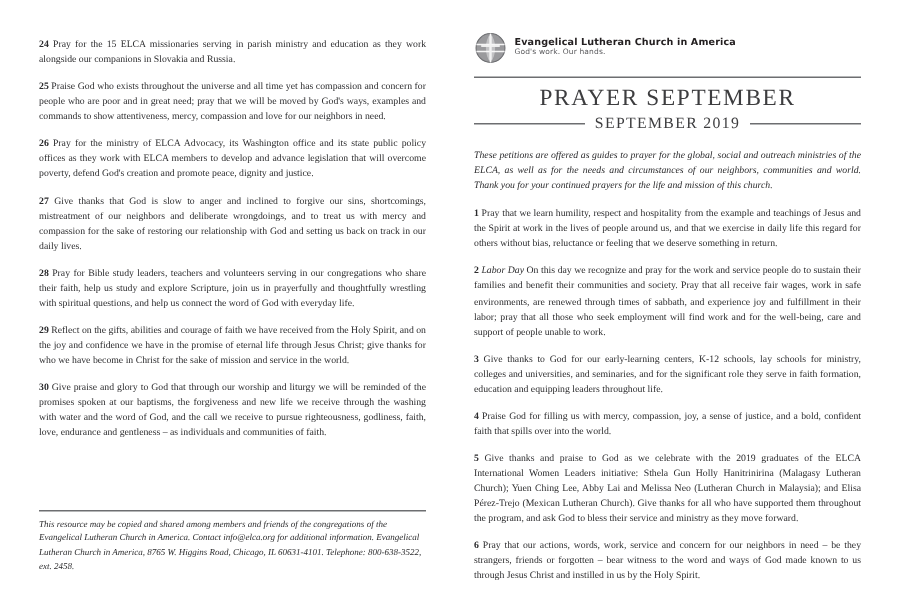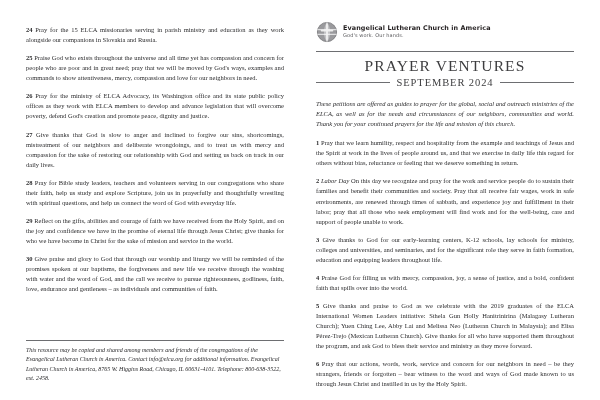--- a/index.html
+++ b/index.html
@@ -201,25 +201,25 @@
         </svg>
       </span>
       <span class="logo-text">
         <span class="org-name">Evangelical Lutheran Church in America</span>
         <span class="org-tag">God's work. Our hands.</span>
       </span>
     </div>
 
     <div class="rule-top"></div>
 
-    <div class="doc-title">PRAYER VENTURES</div>
+    <div class="doc-title">PRAYER SEPTEMBER</div>
 
     <div class="subtitle-row">
       <span class="dash"></span>
-      <span class="doc-subtitle">SEPTEMBER 2024</span>
+      <span class="doc-subtitle">SEPTEMBER 2019</span>
       <span class="dash"></span>
     </div>
 
     <div class="intro">These petitions are offered as guides to prayer for the global, social and outreach ministries of the ELCA, as well as for the needs and circumstances of our neighbors, communities and world. Thank you for your continued prayers for the life and mission of this church.</div>
 
     <div class="right-stack">
       <div class="entry">
         <span class="num">1</span>
         <span>Pray that we learn humility, respect and hospitality from the example and teachings of Jesus and the Spirit at work in the lives of people around us, and that we exercise in daily life this regard for others without bias, reluctance or feeling that we deserve something in return.</span>
       </div>

